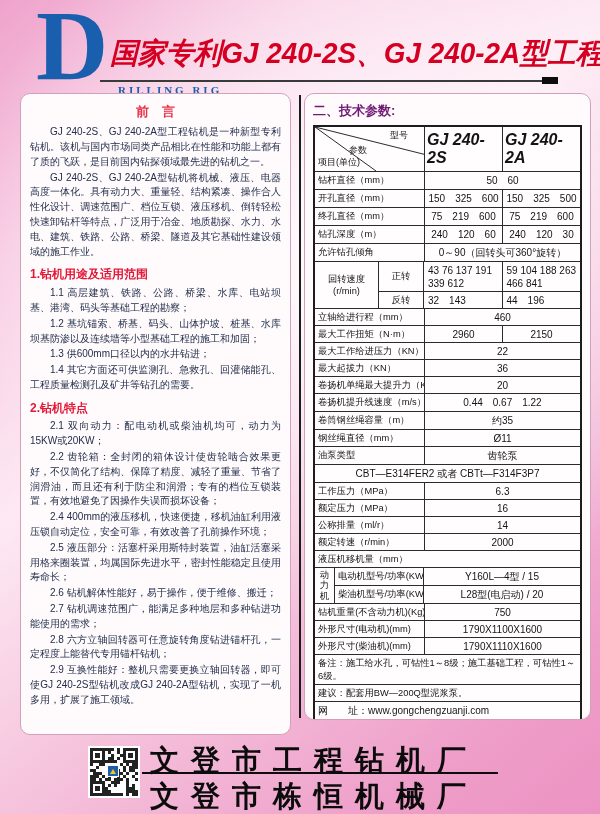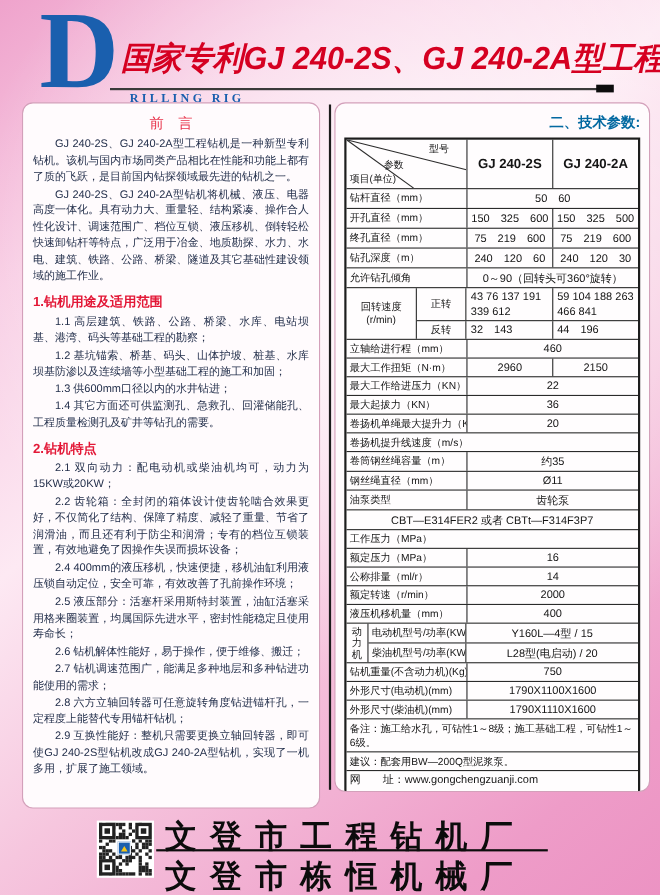--- a/index.html
+++ b/index.html
@@ -19,25 +19,25 @@
     font-style:italic;color:#d50021;white-space:nowrap;transform:scaleX(.96);transform-origin:left;}
   .title-rule{position:absolute;left:100px;top:80px;width:446px;height:2px;background:#3a3a3a;}
   .title-rule-end{position:absolute;left:542px;top:77px;width:16px;height:7px;background:#0d0d0d;}
   
   .panel{position:absolute;background:#fffbfd;border:1px solid #d3a0ba;border-radius:10px;box-sizing:border-box;}
   .panel-left{left:20px;top:93px;width:271px;height:642px;padding:8px 9px;overflow:hidden;}
   .panel-right{left:304px;top:93px;width:287px;height:627px;padding:8px 8px;overflow:hidden;}
   .divider-v{position:absolute;left:299px;top:95px;width:2px;height:623px;background:#1c1c1c;}
   
   .panel-left{font-size:10px;line-height:1.48;color:#232f4b;text-align:justify;}
-  .fw-title{text-align:center;color:#e8334a;font-weight:400;font-size:13px;margin:0 0 4px;}
+  .fw-title{text-align:center;color:#e8334a;font-weight:700;font-size:13px;margin:0 0 4px;}
   .para{text-indent:2em;margin:0 0 1px;}
   .sec-title{color:#e31837;font-weight:700;font-size:12px;margin:7px 0 2px;text-indent:0;}
   
-  .spec-title{color:#0369a1;font-weight:700;font-size:13px;margin:0 0 5px;text-align:right;}
+  .spec-title{color:#701a75;font-weight:700;font-size:13px;margin:0 0 5px;}
   .spec-table{border:2px solid #1d1d1d;background:#fffdfe;}
   .trow{display:flex;border-bottom:1px solid #2b2b2b;align-items:stretch;}
   .spec-table .trow:last-child{border-bottom:none;}
   .cell{border-right:1px solid #2b2b2b;padding:1.5px 2px;display:flex;align-items:center;
     justify-content:center;min-height:14px;font-size:9.3px;color:#141414;box-sizing:border-box;}
   .trow>.cell:last-child,.subrow>.cell:last-child{border-right:none;}
   .lc{width:110px;flex:0 0 110px;justify-content:flex-start;text-align:left;padding-left:3px;white-space:nowrap;overflow:hidden;}
   .vc{flex:1 1 0;}
   .sc{flex:1 1 0;}
   .fc{flex:1;justify-content:flex-start;text-align:left;padding-left:3px;}
@@ -45,21 +45,21 @@
   .b{font-weight:400;font-size:10px;}
   .rotcol{flex:1;display:flex;flex-direction:column;}
   .subrow{display:flex;flex:1;}
   .sb{border-bottom:1px solid #2b2b2b;}
   .rotmain{width:64px;flex:0 0 64px;text-align:center;line-height:1.3;}
   .subl{width:45px;flex:0 0 45px;}
   .powmain{width:20px;flex:0 0 20px;line-height:1.15;text-align:center;}
   .subl2{width:89px;flex:0 0 89px;justify-content:flex-start;text-align:left;padding-left:3px;white-space:nowrap;overflow:hidden;}
   .wrap{justify-content:flex-start;text-align:left;padding-left:4px;line-height:1.3;}
   .head{height:44px;}
-  .mh{font-weight:700;font-size:12px;}
+  .mh{font-weight:700;font-size:16px;font-style:italic;}
   .diag{position:relative;padding:0;}
   .diag svg{position:absolute;left:0;top:0;width:100%;height:100%;}
   .d-lbl{position:absolute;font-size:9px;color:#141414;}
   .d-top{top:2px;right:16px;}
   .d-mid{top:17px;left:34px;}
   .d-bot{bottom:2px;left:3px;}
   
   .qr-box{position:absolute;left:88px;top:746px;width:52px;height:52px;background:#fff;padding:2px;box-sizing:border-box;}
   .qr-grid{position:relative;width:48px;height:48px;}
   .qr-grid div{position:absolute;background:#222;}
@@ -176,54 +176,55 @@
       <div class="trow">
         <div class="cell lc">最大起拔力（KN）</div>
         <div class="cell sc b">36</div>
       </div>
       <div class="trow">
         <div class="cell lc">卷扬机单绳最大提升力（KN）</div>
         <div class="cell sc b">20</div>
       </div>
       <div class="trow">
         <div class="cell lc">卷扬机提升线速度（m/s）</div>
+        <div class="cell sc b">0.44　0.67　1.22</div>
       </div>
       <div class="trow">
         <div class="cell lc">卷筒钢丝绳容量（m）</div>
         <div class="cell sc b">约35</div>
       </div>
       <div class="trow">
         <div class="cell lc">钢丝绳直径（mm）</div>
         <div class="cell sc b">Ø11</div>
       </div>
       <div class="trow">
         <div class="cell lc">油泵类型</div>
         <div class="cell sc b">齿轮泵</div>
       </div>
       <div class="trow">
         <div class="cell sc b">CBT—E314FER2 或者 CBTt—F314F3P7</div>
       </div>
       <div class="trow">
         <div class="cell lc">工作压力（MPa）</div>
+        <div class="cell sc b">6.3</div>
       </div>
       <div class="trow">
         <div class="cell lc">额定压力（MPa）</div>
         <div class="cell sc b">16</div>
       </div>
       <div class="trow">
         <div class="cell lc">公称排量（ml/r）</div>
         <div class="cell sc b">14</div>
       </div>
       <div class="trow">
         <div class="cell lc">额定转速（r/min）</div>
         <div class="cell sc b">2000</div>
       </div>
       <div class="trow">
         <div class="cell lc">液压机移机量（mm）</div>
-        <div class="cell sc b">400</div>
       </div>
       <div class="trow">
         <div class="cell powmain">动<br>力<br>机</div>
         <div class="rotcol">
           <div class="subrow sb">
             <div class="cell subl2">电动机型号/功率(KW)</div>
             <div class="cell sc b">Y160L—4型 / 15</div>
           </div>
           <div class="subrow">
             <div class="cell subl2">柴油机型号/功率(KW)</div>

